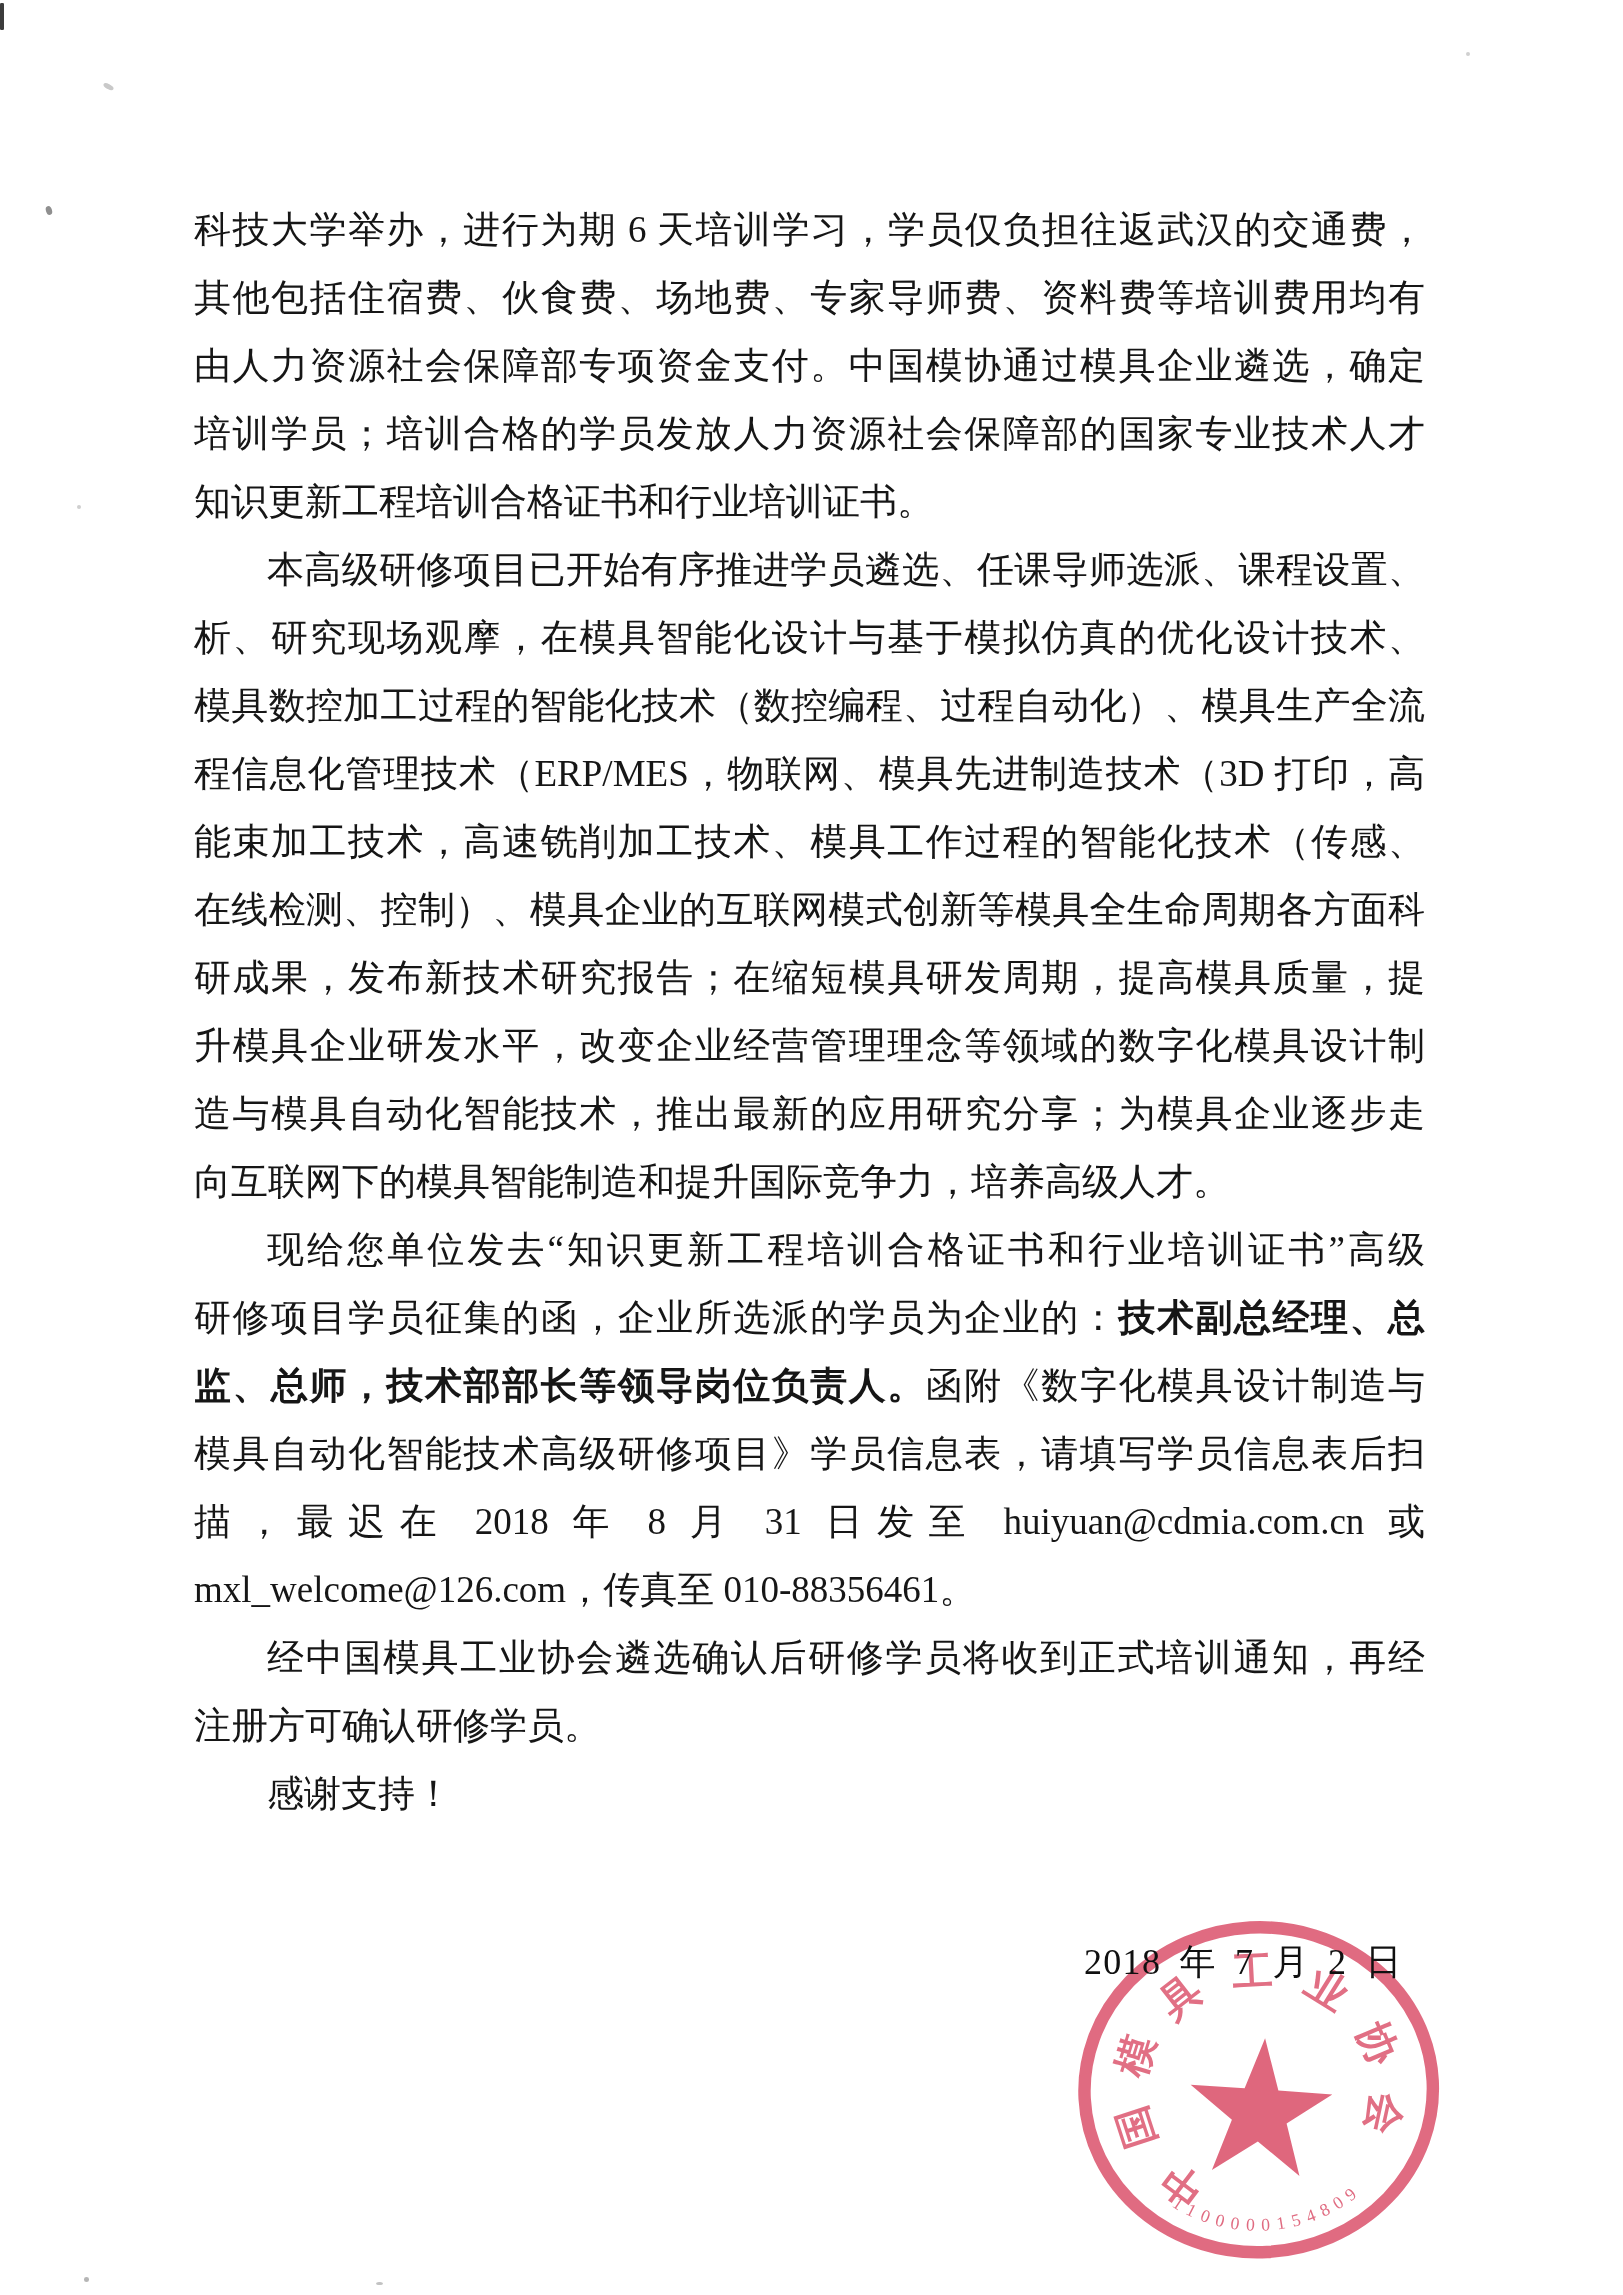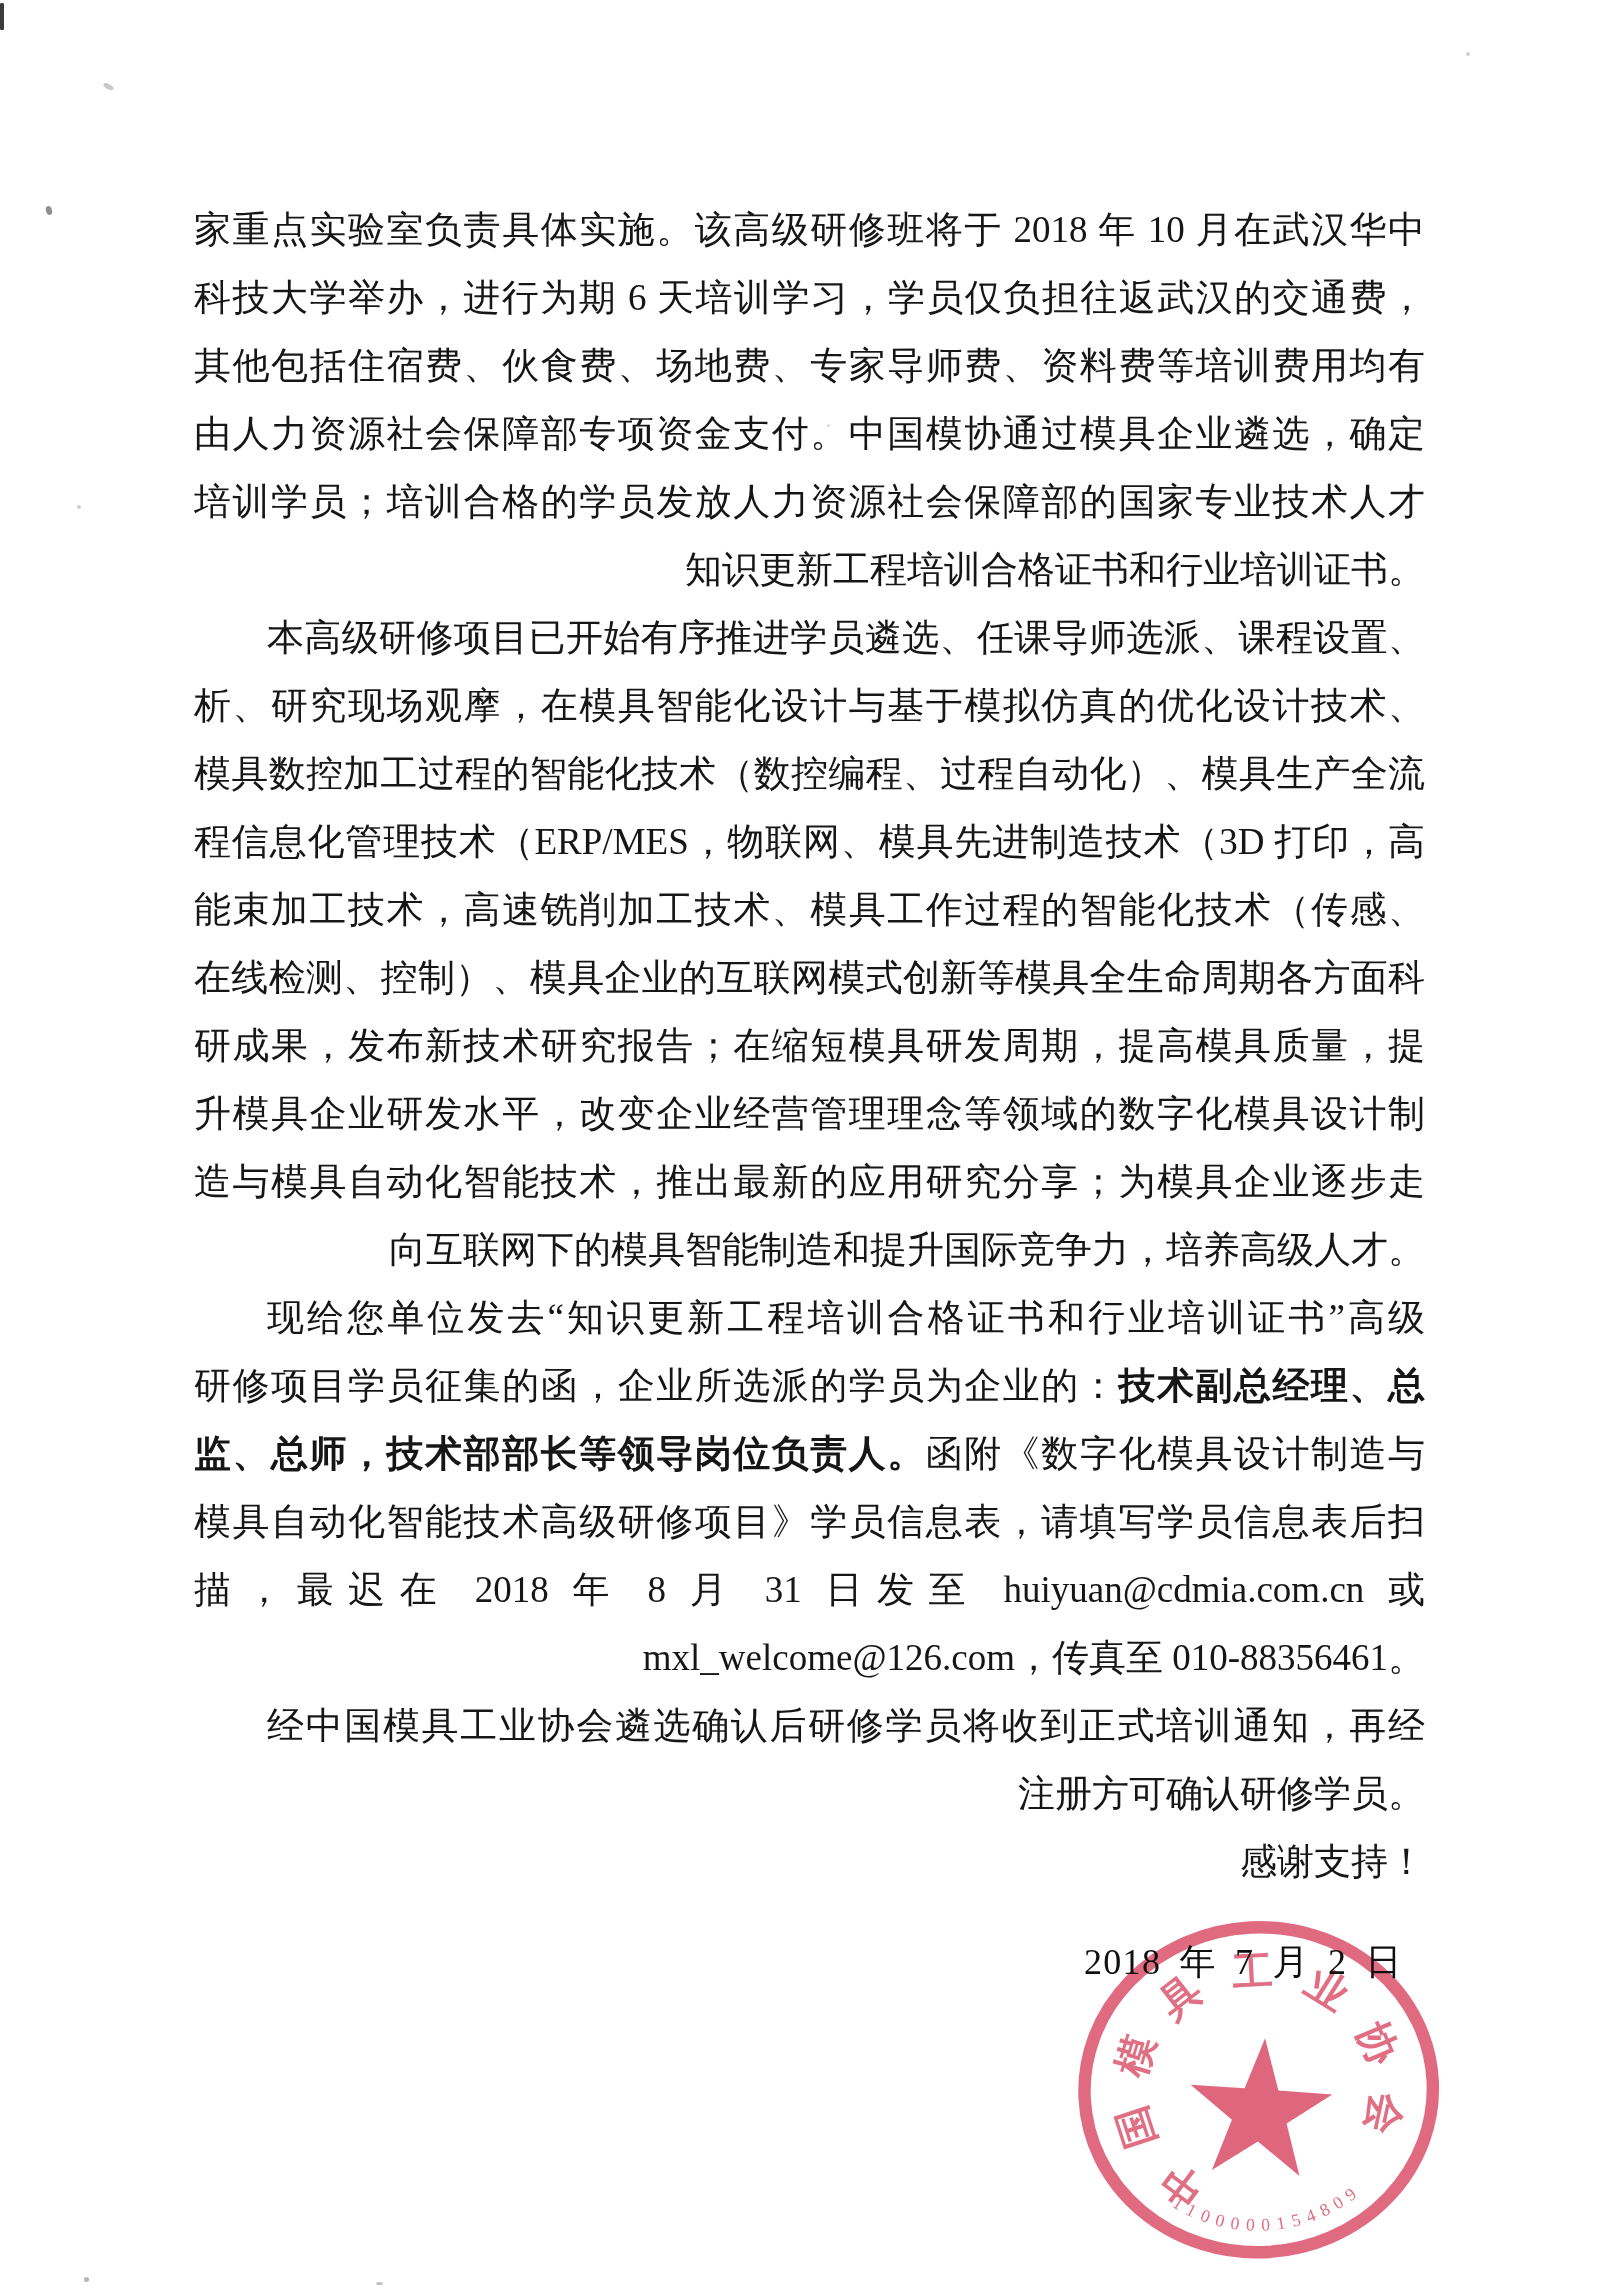--- a/index.html
+++ b/index.html
@@ -4,21 +4,21 @@
 <style>
   html,body{margin:0;padding:0;background:#e9e9e9;}
   .page{
     position:relative;width:1623px;height:2295px;background:#ffffff;
     font-family:"Liberation Serif","DejaVu Serif",serif;color:#161616;overflow:hidden;
   }
   .body-text{position:absolute;left:194px;top:196px;width:1231px;z-index:1;}
   .line{
     width:1231px;box-sizing:border-box;
     font-size:37px;line-height:68px;height:68px;
-    text-align:right;white-space:normal;
+    text-align:left;white-space:normal;
   }
   .line.j{text-align:justify;text-align-last:justify;}
   .line.ind{padding-left:73px;}
   .line .b{font-weight:700;}
   .date-line{
     position:absolute;left:1084px;top:1942px;z-index:4;
     font-size:36px;line-height:41px;color:#101010;
     letter-spacing:1.3px;word-spacing:7.9px;white-space:nowrap;
   }
   .stamp{
@@ -26,21 +26,20 @@
     transform:rotate(-3deg);
   }
   .speck{position:absolute;border-radius:50%;z-index:0;}
 </style>
 </head>
 <body>
 
 <div class="page">
 
   <div class="body-text">
-      <div class="line j"><span>家重点实验室负责具体实施。该高级研修班将于 2018 年 10 月在武汉华中</span></div>
       <div class="line j"><span>科技大学举办，进行为期 6 天培训学习，学员仅负担往返武汉的交通费，</span></div>
       <div class="line j"><span>其他包括住宿费、伙食费、场地费、专家导师费、资料费等培训费用均有</span></div>
       <div class="line j"><span>由人力资源社会保障部专项资金支付。中国模协通过模具企业遴选，确定</span></div>
       <div class="line j"><span>培训学员；培训合格的学员发放人力资源社会保障部的国家专业技术人才</span></div>
       <div class="line"><span>知识更新工程培训合格证书和行业培训证书。</span></div>
       <div class="line j ind"><span>本高级研修项目已开始有序推进学员遴选、任课导师选派、课程设置、</span></div>
       <div class="line j"><span>析、研究现场观摩，在模具智能化设计与基于模拟仿真的优化设计技术、</span></div>
       <div class="line j"><span>模具数控加工过程的智能化技术（数控编程、过程自动化）、模具生产全流</span></div>
       <div class="line j"><span>程信息化管理技术（ERP/MES，物联网、模具先进制造技术（3D 打印，高</span></div>
       <div class="line j"><span>能束加工技术，高速铣削加工技术、模具工作过程的智能化技术（传感、</span></div>

